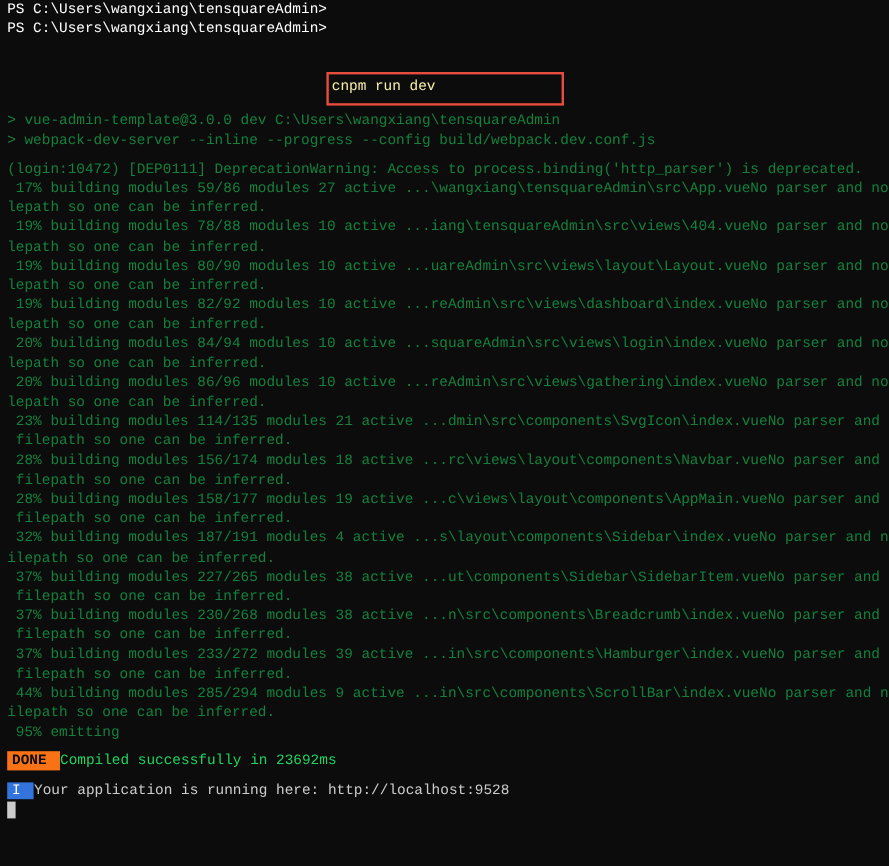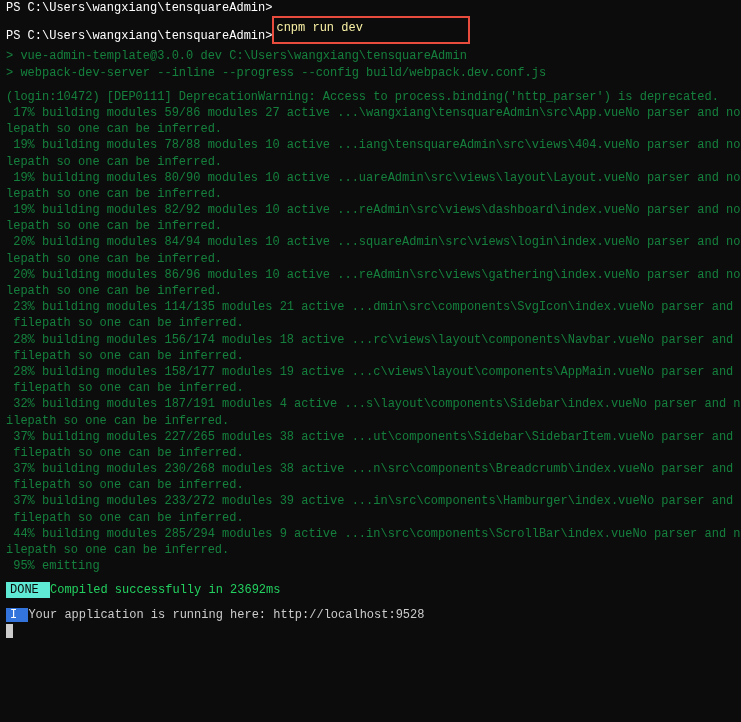--- a/index.html
+++ b/index.html
@@ -14,42 +14,42 @@
       height: 722px;
       overflow: hidden;
     }
     .terminal {
       padding: 0 6px;
     }
     .prompt-line {
       color: #cccccc;
       display: flex;
       flex-wrap: nowrap;
-      align-items: flex-end;
     }
     .prompt-path {
       color: #ffffff;
     }
     .command {
       color: #f9f1a5;
     }
     .highlight-box {
       border: 2px solid #e74c3c;
       padding: 2px 4px 6px 2px;
       display: inline-block;
+      margin-top: 44px;
     }
     .output-line {
       color: #15803d;
       white-space: pre;
     }
     .done-badge {
-      background: #5eead4;
+      background: #f97316;
       color: #0c0c0c;
       padding: 1px 4px;
-      font-weight: normal;
+      font-weight: bold;
     }
     .compiled-text {
       color: #23d160;
       text-align: center;
     }
     .info-badge {
       background: #3273dc;
       color: #ffffff;
       padding: 0 4px;
     }

